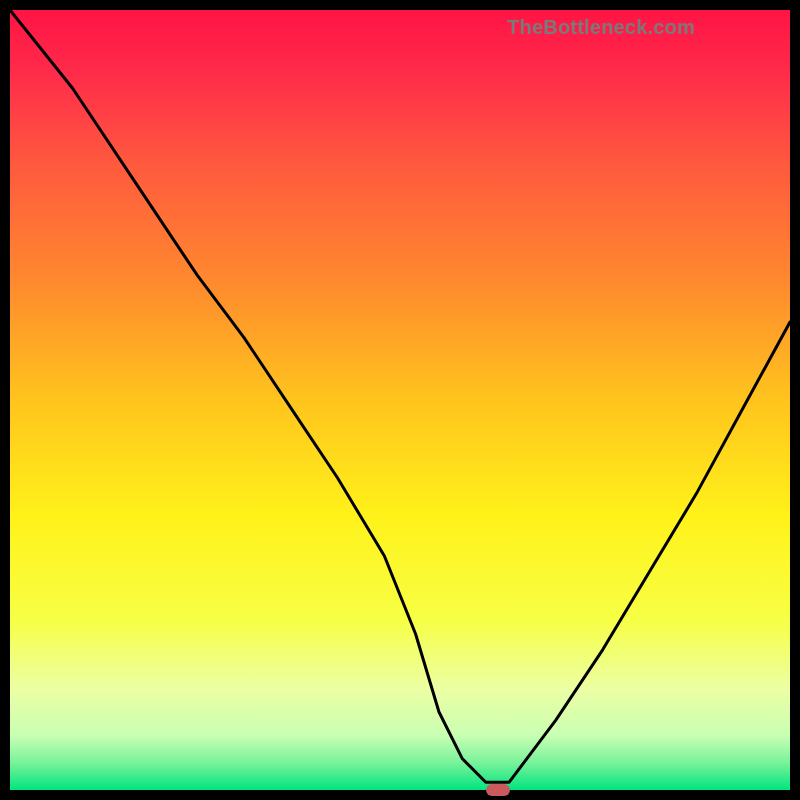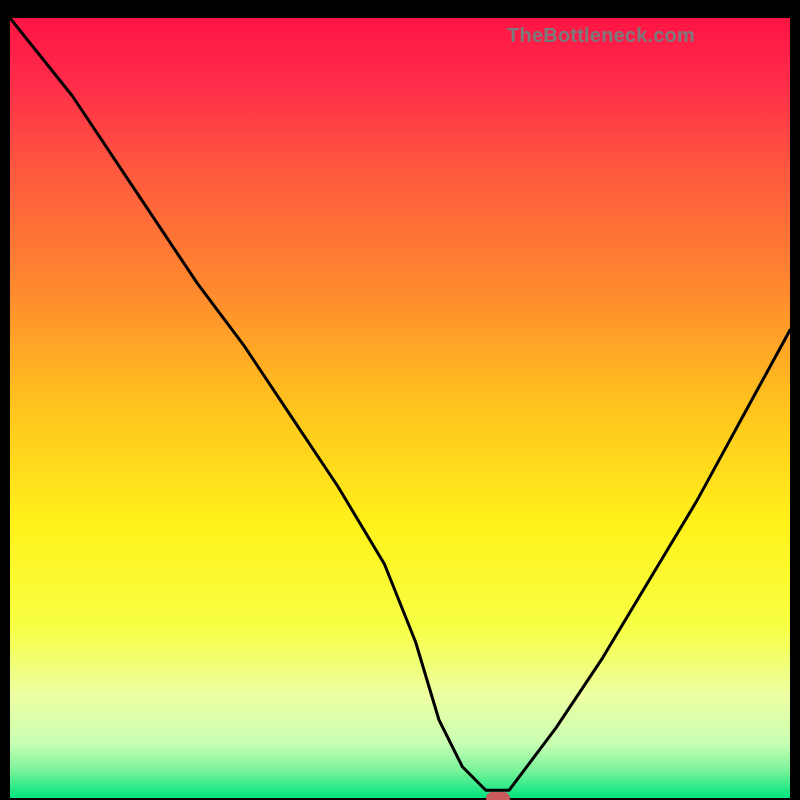--- a/index.html
+++ b/index.html
@@ -16,21 +16,20 @@
     background: #000;
     position: relative;
   }
   .plot {
     position: absolute;
     left: 10px;
     top: 10px;
     width: 699px;
     height: 780px;
     background: #fff;
-    margin-top: 8px;
   }
   .watermark {
     position: absolute;
     top: 6px;
     right: 14px;
     font-size: 20px;
     font-weight: 600;
     color: #7a7a7a;
     letter-spacing: 0.2px;
     user-select: none;

